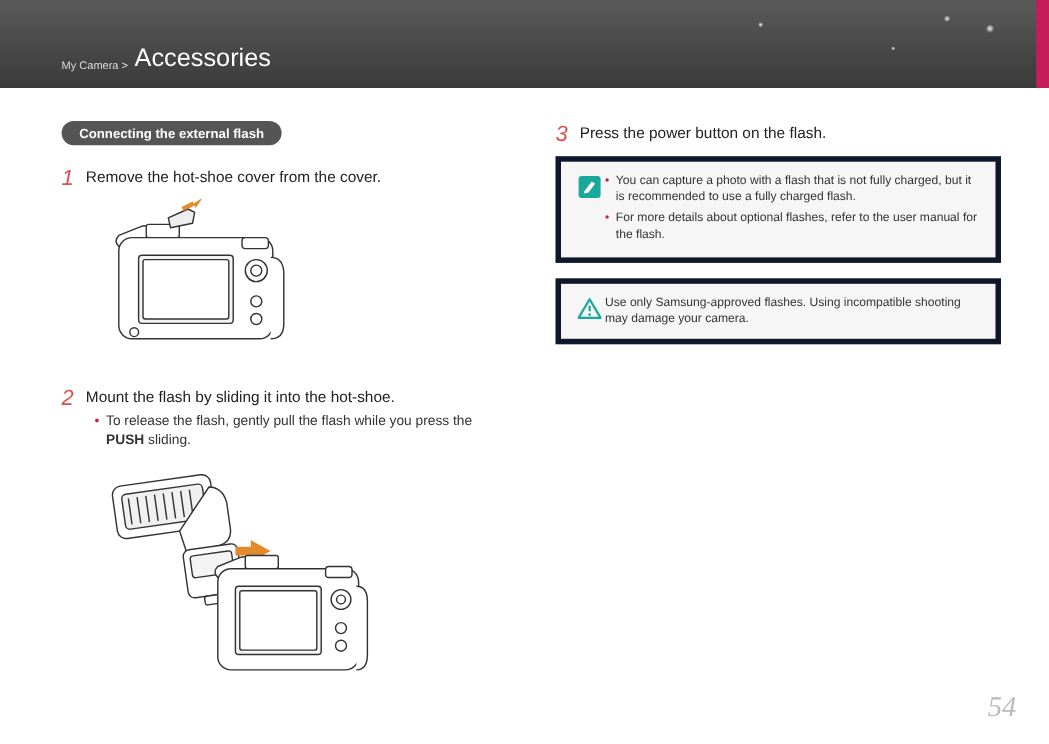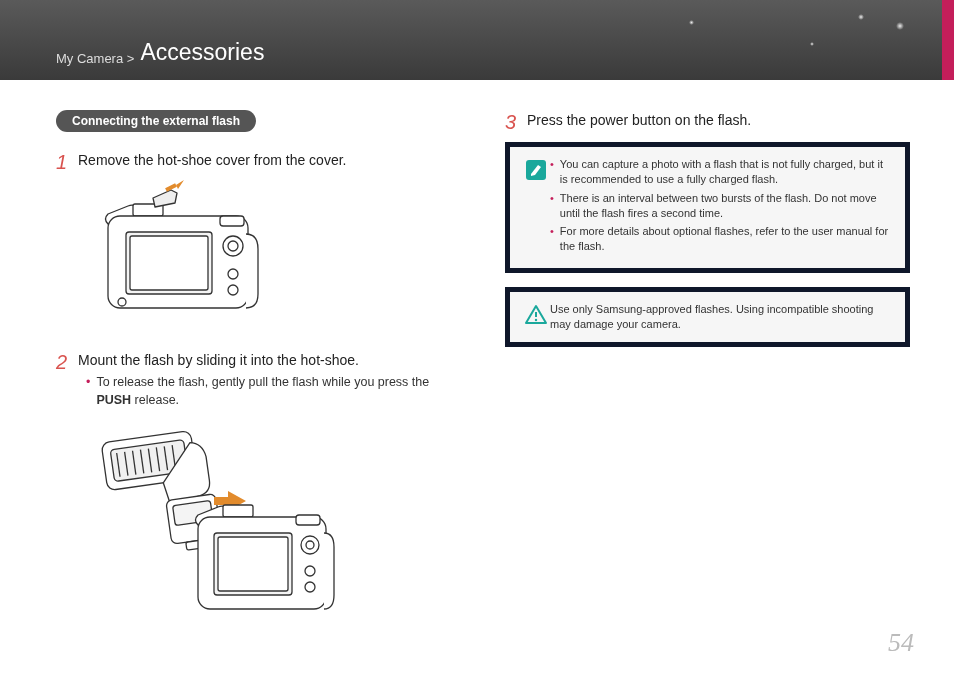--- a/index.html
+++ b/index.html
@@ -27,21 +27,21 @@
     background: #c41e5a;
   }
   .sparkle {
     position: absolute;
     width: 6px; height: 6px;
     background: radial-gradient(circle, rgba(255,255,255,0.9) 0%, rgba(255,255,255,0) 70%);
     border-radius: 50%;
   }
   .breadcrumb-parent {
     color: #ddd;
-    font-size: 13px;
+    font-size: 10px;
     margin-right: 6px;
   }
   .breadcrumb-title {
     color: #fff;
     font-size: 23px;
     font-weight: 300;
   }
   .content {
     display: flex;
     padding: 30px 44px 0 56px;
@@ -128,21 +128,21 @@
     color: #c41e5a;
     margin-right: 6px;
     flex-shrink: 0;
   }
   .warn-text {
     line-height: 1.35;
   }
   .page-num {
     position: absolute;
     bottom: 18px;
-    right: 40px;
+    right: 30px;
     font-size: 26px;
     font-style: italic;
     color: #bbb;
     font-family: Georgia, serif;
   }
   .bold { font-weight: 700; }
 </style>
 </head>
 <body>
 
@@ -187,21 +187,21 @@
         </div>
       </div>
     </div>
 
     <div class="step">
       <div class="step-num">2</div>
       <div class="step-body">
         <div class="step-text">Mount the flash by sliding it into the hot-shoe.</div>
         <div class="sub-bullet">
           <span>
-            <span>To release the flash, gently pull the flash while you press the </span><span class="bold">PUSH</span><span> release.</span>
+            <span>To release the flash, gently pull the flash while you press the </span><span class="bold">PUSH</span><span> sliding.</span>
           </span>
         </div>
         <div class="illust">
           <svg width="260" height="210" viewBox="0 0 260 210">
             <g fill="#fff" stroke="#333" stroke-width="1.3" stroke-linejoin="round">
 
               <g transform="translate(10,10) rotate(-8 60 60)">
                 <rect x="20" y="8" width="90" height="48" rx="8"></rect>
                 <rect x="28" y="16" width="74" height="32" rx="4" fill="#f0f0f0"></rect>
                 <line x1="34" y1="20" x2="34" y2="44"></line>
@@ -255,23 +255,20 @@
           <rect x="1" y="1" width="20" height="20" rx="3" fill="#1aa89c"></rect>
           <path d="M6 15 L13 6 L16 8 L10 16 L6 17 Z" fill="#fff"></path>
         </svg>
       </div>
       <div class="note-body">
         <ul class="note-list">
           <li>
               <span>You can capture a photo with a flash that is not fully charged, but it is recommended to use a fully charged flash.</span>
             </li>
           <li>
-              <span>There is an interval between two bursts of the flash. Do not move until the flash fires a second time.</span>
-            </li>
-          <li>
               <span>For more details about optional flashes, refer to the user manual for the flash.</span>
             </li>
         </ul>
       </div>
     </div>
 
     <div class="note-box">
       <div class="note-icon">
         <svg width="22" height="22" viewBox="0 0 22 22">
           <polygon points="11 2, 21 19, 1 19" fill="none" stroke="#1aa89c" stroke-width="2" stroke-linejoin="round"></polygon>

